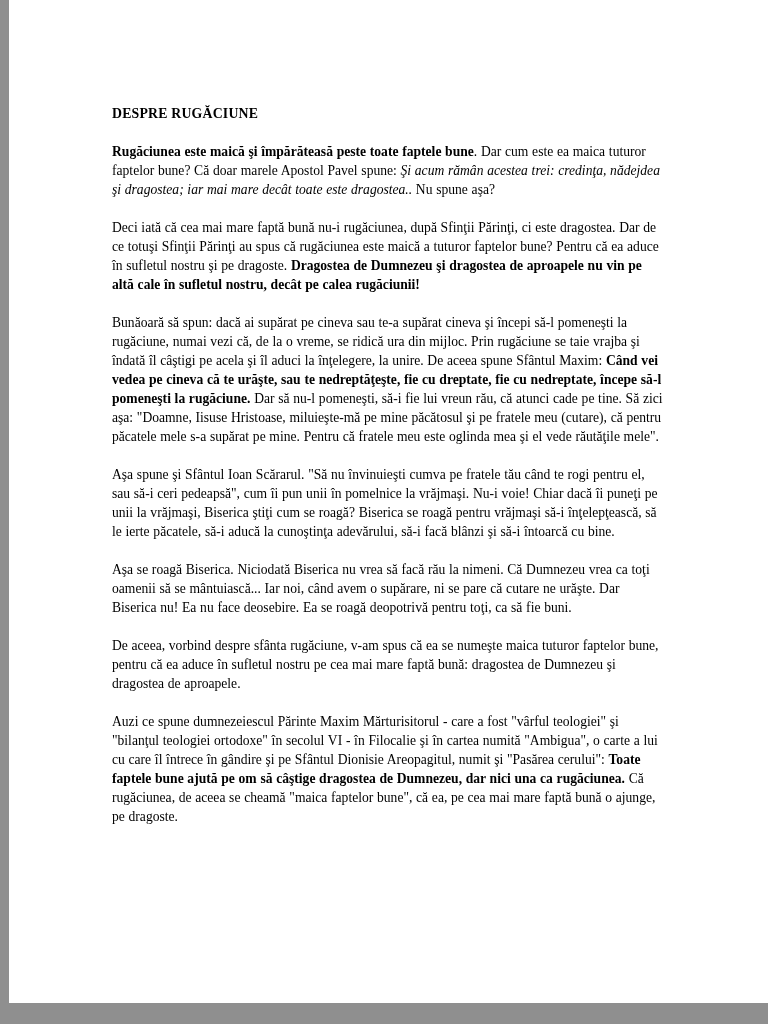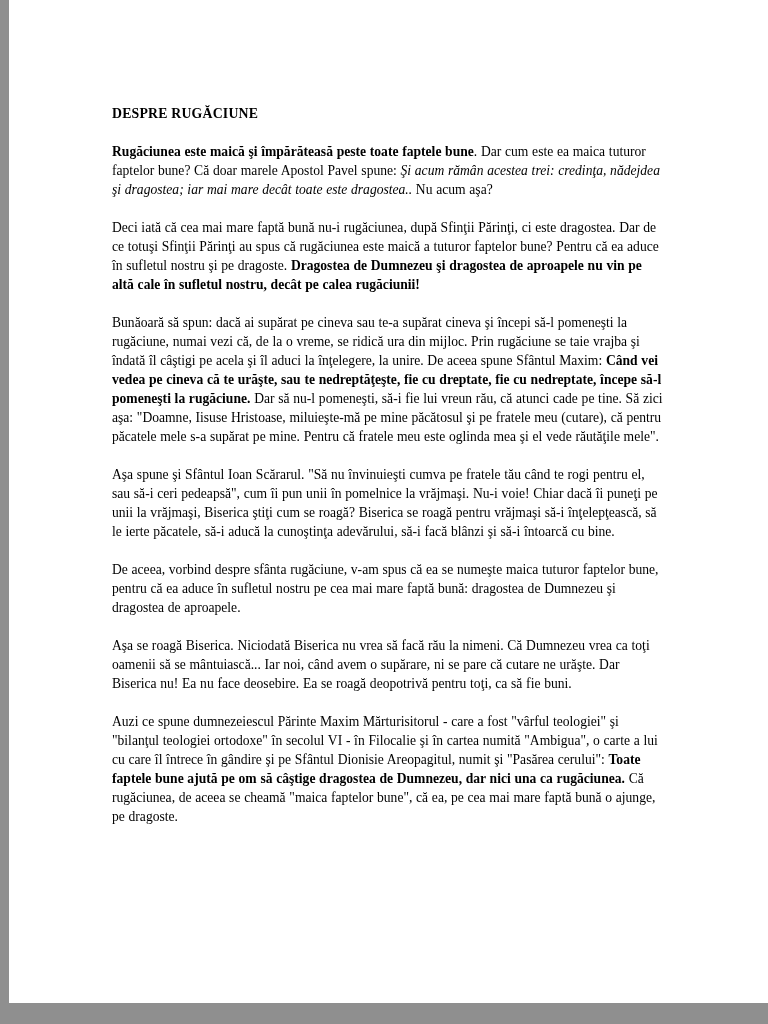--- a/index.html
+++ b/index.html
@@ -43,22 +43,22 @@
   .para span.b { font-weight: bold; text-align: center; }
   .para span.i { font-style: italic; }
 </style>
 </head>
 <body>
 
 <div class="viewer">
   <div class="page">
     <h1 class="doc-title">DESPRE RUGĂCIUNE</h1>
     <div>
-        <p class="para"><span class="b">Rugăciunea este maică şi împărăteasă peste toate faptele bune</span><span>. Dar cum este ea maica tuturor faptelor bune? Că doar marele Apostol Pavel spune: </span><span class="i">Şi acum rămân acestea trei: credinţa, nădejdea şi dragostea; iar mai mare decât toate este dragostea..</span><span> Nu acum aşa?</span></p>
+        <p class="para"><span class="b">Rugăciunea este maică şi împărăteasă peste toate faptele bune</span><span>. Dar cum este ea maica tuturor faptelor bune? Că doar marele Apostol Pavel spune: </span><span class="i">Şi acum rămân acestea trei: credinţa, nădejdea şi dragostea; iar mai mare decât toate este dragostea..</span><span> Nu spune aşa?</span></p>
         <p class="para"><span>Deci iată că cea mai mare faptă bună nu-i rugăciunea, după Sfinţii Părinţi, ci este dragostea. Dar de ce totuşi Sfinţii Părinţi au spus că rugăciunea este maică a tuturor faptelor bune? Pentru că ea aduce în sufletul nostru şi pe dragoste. </span><span class="b">Dragostea de Dumnezeu şi dragostea de aproapele nu vin pe altă cale în sufletul nostru, decât pe calea rugăciunii!</span></p>
         <p class="para"><span>Bunăoară să spun: dacă ai supărat pe cineva sau te-a supărat cineva şi începi să-l pomeneşti la rugăciune, numai vezi că, de la o vreme, se ridică ura din mijloc. Prin rugăciune se taie vrajba şi îndată îl câştigi pe acela şi îl aduci la înţelegere, la unire. De aceea spune Sfântul Maxim: </span><span class="b">Când vei vedea pe cineva că te urăşte, sau te nedreptăţeşte, fie cu dreptate, fie cu nedreptate, începe să-l pomeneşti la rugăciune.</span><span> Dar să nu-l pomeneşti, să-i fie lui vreun rău, că atunci cade pe tine. Să zici aşa: "Doamne, Iisuse Hristoase, miluieşte-mă pe mine păcătosul şi pe fratele meu (cutare), că pentru păcatele mele s-a supărat pe mine. Pentru că fratele meu este oglinda mea şi el vede răutăţile mele".</span></p>
         <p class="para"><span>Aşa spune şi Sfântul Ioan Scărarul. "Să nu învinuieşti cumva pe fratele tău când te rogi pentru el, sau să-i ceri pedeapsă", cum îi pun unii în pomelnice la vrăjmaşi. Nu-i voie! Chiar dacă îi puneţi pe unii la vrăjmaşi, Biserica ştiţi cum se roagă? Biserica se roagă pentru vrăjmaşi să-i înţelepţească, să le ierte păcatele, să-i aducă la cunoştinţa adevărului, să-i facă blânzi şi să-i întoarcă cu bine.</span></p>
+        <p class="para"><span>Aşa se roagă Biserica. Niciodată Biserica nu vrea să facă rău la nimeni. Că Dumnezeu vrea ca toţi oamenii să se mântuiască... Iar noi, când avem o supărare, ni se pare că cutare ne urăşte. Dar Biserica nu! Ea nu face deosebire. Ea se roagă deopotrivă pentru toţi, ca să fie buni.</span></p>
         <p class="para"><span>De aceea, vorbind despre sfânta rugăciune, v-am spus că ea se numeşte maica tuturor faptelor bune, pentru că ea aduce în sufletul nostru pe cea mai mare faptă bună: dragostea de Dumnezeu şi dragostea de aproapele.</span></p>
-        <p class="para"><span>Aşa se roagă Biserica. Niciodată Biserica nu vrea să facă rău la nimeni. Că Dumnezeu vrea ca toţi oamenii să se mântuiască... Iar noi, când avem o supărare, ni se pare că cutare ne urăşte. Dar Biserica nu! Ea nu face deosebire. Ea se roagă deopotrivă pentru toţi, ca să fie buni.</span></p>
         <p class="para"><span>Auzi ce spune dumnezeiescul Părinte Maxim Mărturisitorul - care a fost "vârful teologiei" şi "bilanţul teologiei ortodoxe" în secolul VI - în Filocalie şi în cartea numită "Ambigua", o carte a lui cu care îl întrece în gândire şi pe Sfântul Dionisie Areopagitul, numit şi "Pasărea cerului": </span><span class="b">Toate faptele bune ajută pe om să câştige dragostea de Dumnezeu, dar nici una ca rugăciunea.</span><span> Că rugăciunea, de aceea se cheamă "maica faptelor bune", că ea, pe cea mai mare faptă bună o ajunge, pe dragoste.</span></p>
       </div>
   </div>
 </div>
 
 </body></html>

